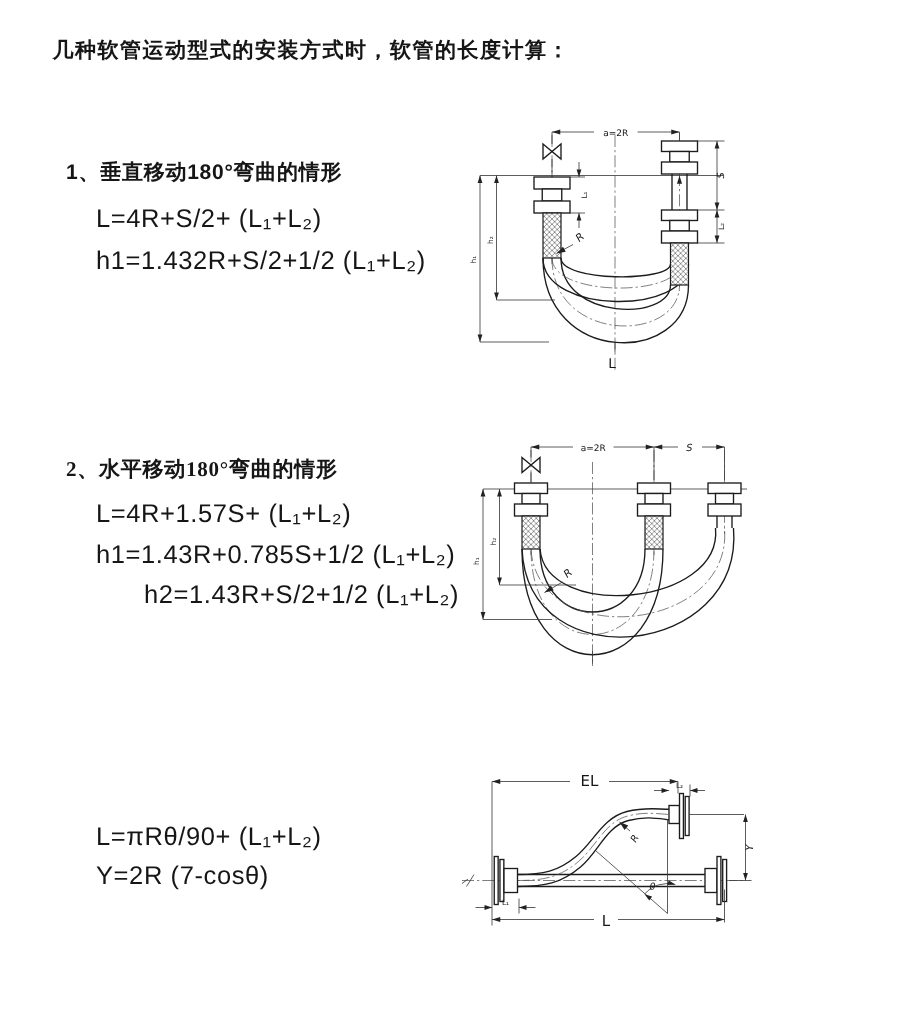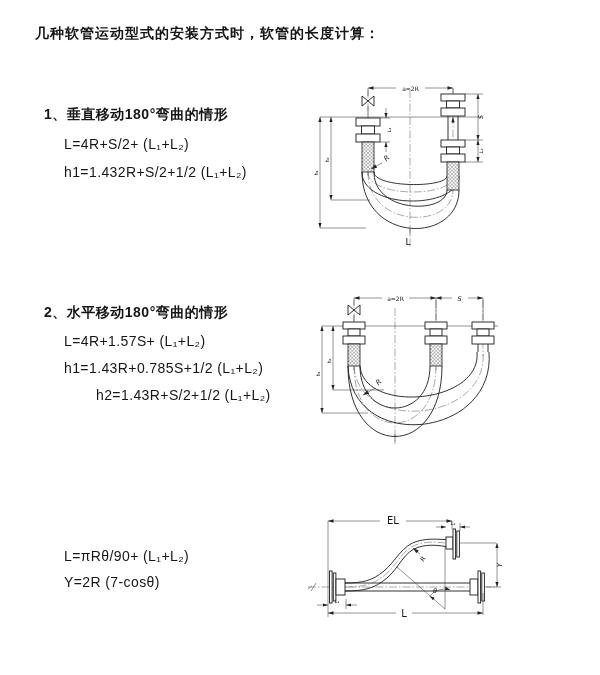--- a/index.html
+++ b/index.html
@@ -4,41 +4,41 @@
 <style>
   html,body{margin:0;padding:0;}
   body{
     width:600px;height:675px;background:#ffffff;position:relative;overflow:hidden;
     font-family:"Liberation Sans","DejaVu Sans",sans-serif;color:#111;
   }
   .page{position:absolute;inset:0;background:#fff;}
   .t{position:absolute;white-space:nowrap;color:#161616;}
   .title{font-size:14px;font-weight:bold;letter-spacing:1px;}
   .head{font-size:14px;font-weight:bold;letter-spacing:0.5px;}
-  .formula{font-size:14px;letter-spacing:0.4px;}
+  .formula{font-size:17px;letter-spacing:0.4px;}
   svg{position:absolute;overflow:visible;}
   .ln{stroke:#1c1c1c;stroke-width:0.9;fill:none;}
   .thin{stroke:#3a3a3a;stroke-width:0.55;fill:none;}
   .cl{stroke:#555;stroke-width:0.5;fill:none;stroke-dasharray:8 2 1.5 2;}
   .fl{fill:#fff;stroke:#1c1c1c;stroke-width:0.9;}
   .arr{fill:#222;stroke:none;}
   text.dl{font-family:"DejaVu Sans",sans-serif;fill:#161616;}
 </style>
 </head>
 <body>
 
 <div class="page">
 
   <div class="t title" style="left:35px;top:25px;">几种软管运动型式的安装方式时，软管的长度计算：</div>
 
   <div class="t head" style="left:44px;top:106px;">1、垂直移动180°弯曲的情形</div>
   <div class="t formula" style="left:64px;top:136px;">L=4R+S/2+ (L₁+L₂)</div>
   <div class="t formula" style="left:64px;top:164px;">h1=1.432R+S/2+1/2 (L₁+L₂)</div>
 
-  <div class="t head" style="left:44px;top:304px;">2、水平移动180°弯曲的情形</div>
+  <div class="t head" style="left:44px;top:304px;font-family:Liberation Serif, serif;">2、水平移动180°弯曲的情形</div>
   <div class="t formula" style="left:64px;top:333px;">L=4R+1.57S+ (L₁+L₂)</div>
   <div class="t formula" style="left:64px;top:360px;">h1=1.43R+0.785S+1/2 (L₁+L₂)</div>
   <div class="t formula" style="left:64px;top:387px;padding-left:32px;">h2=1.43R+S/2+1/2 (L₁+L₂)</div>
 
   <div class="t formula" style="left:64px;top:548px;">L=πRθ/90+ (L₁+L₂)</div>
   <div class="t formula" style="left:64px;top:574px;">Y=2R (7-cosθ)</div>
 
   <svg style="left:312px;top:76px;" width="240" height="180" viewBox="0 0 240 180">
     <defs>
       <pattern id="hp1" patternUnits="userSpaceOnUse" width="3.5" height="3.5">

